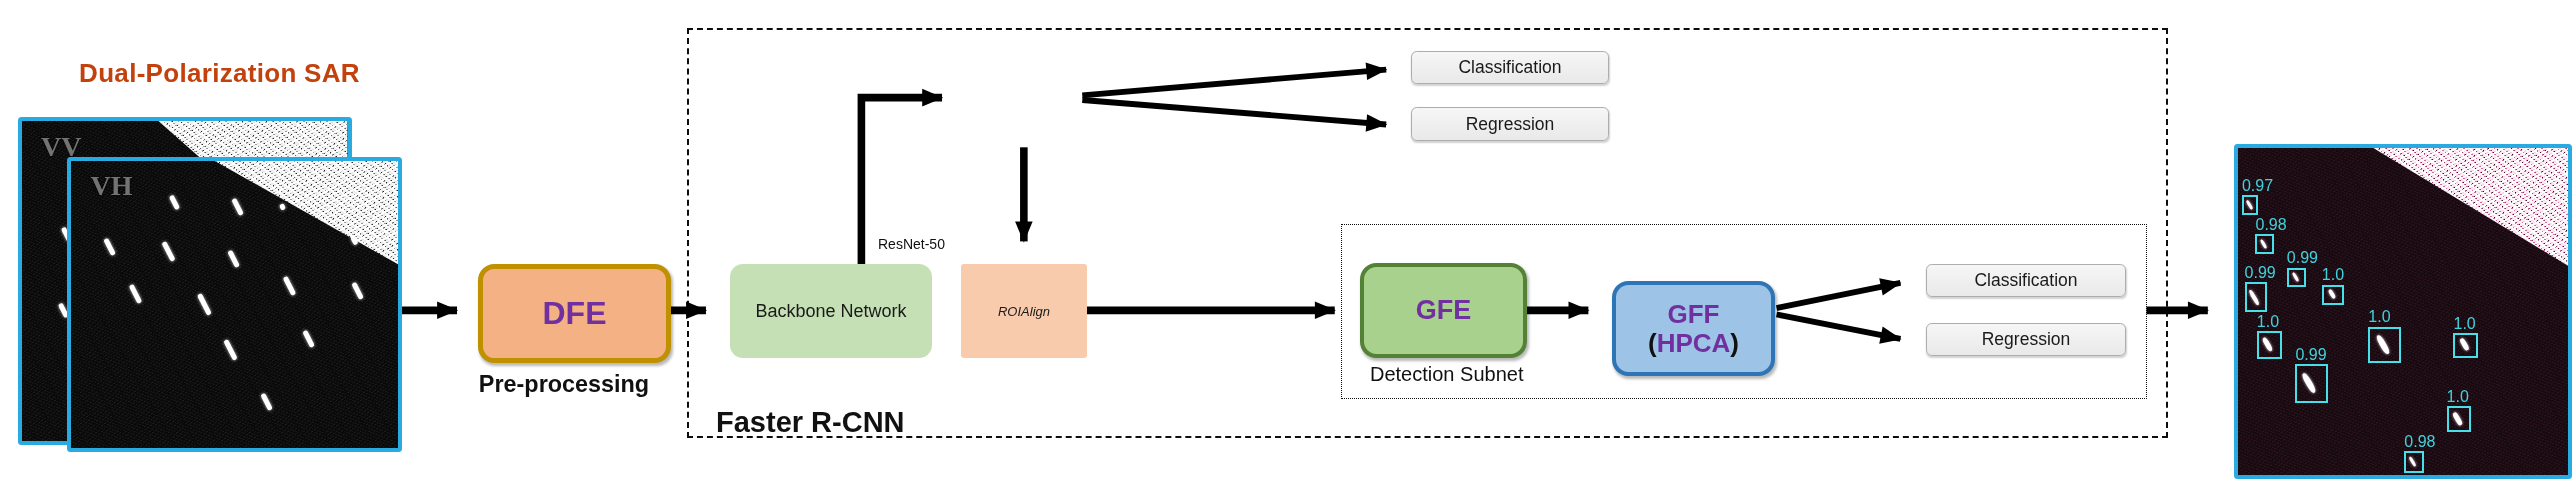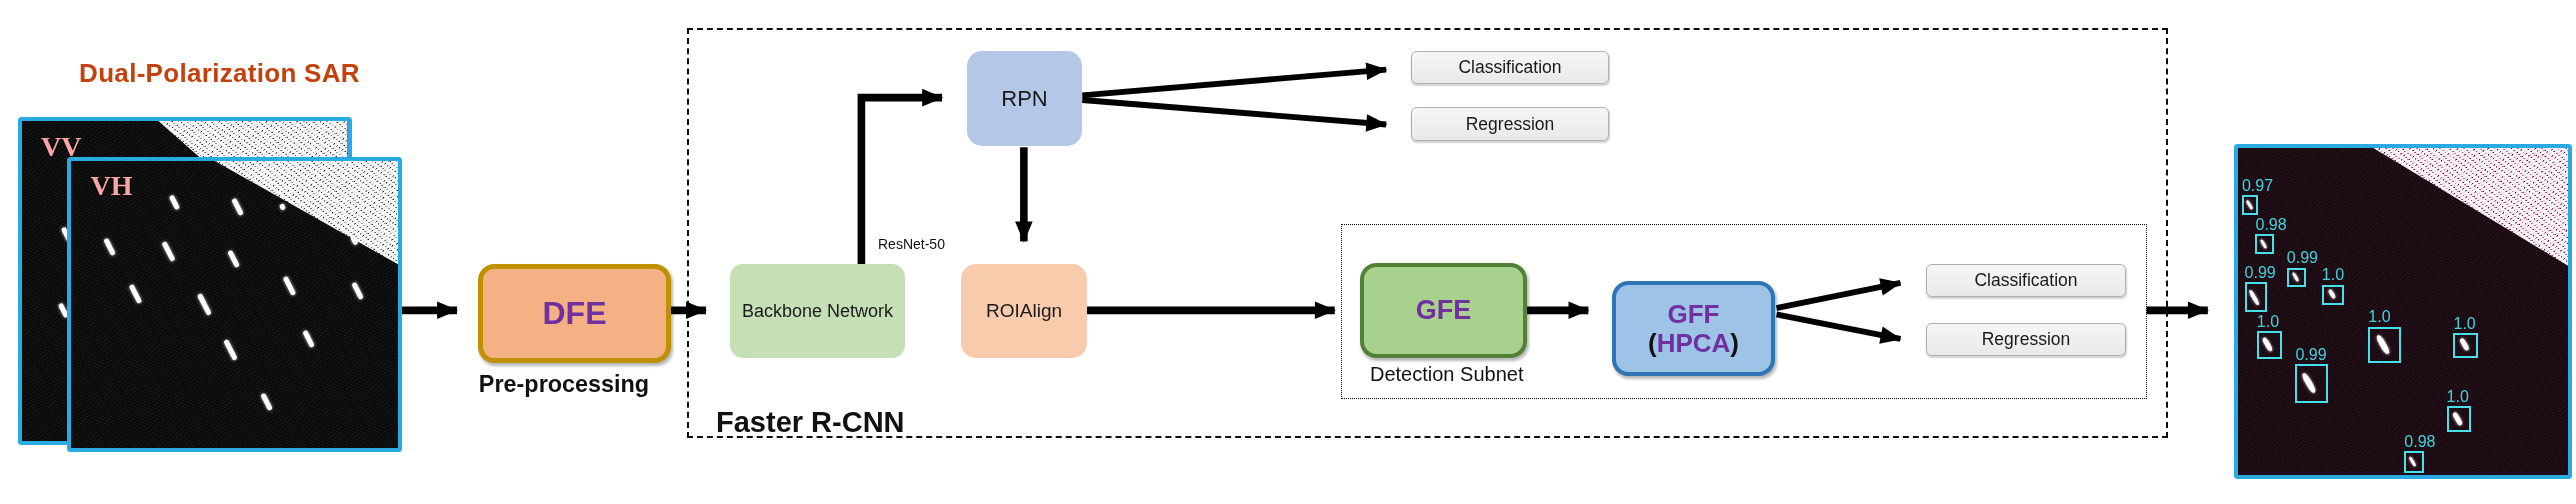--- a/index.html
+++ b/index.html
@@ -53,21 +53,21 @@
   .land-pink{
     clip-path:polygon(41% 0, 100% 0, 100% 36%);
     background-image:
       repeating-linear-gradient(37deg, #ffffff 0 1.2px, #d06a9a 1.2px 2.3px, #30101e 2.3px 2.9px, #f2d7e4 2.9px 4.7px),
       repeating-linear-gradient(-29deg, #ffe9f3 0 1.8px, #8d3c63 1.8px 2.9px, #ffffff 2.9px 4.7px, #3a1326 4.7px 5.8px);
     background-blend-mode:lighten;
   }
   .pol-label{
     position:absolute; left:6%; top:3%;
     font-family:"Liberation Serif",serif; font-weight:bold;
-    font-size:28px; color:#fca5a5; text-shadow:0 0 2.3px #000;
+    font-size:28px; color:#737373; text-shadow:0 0 2.3px #000;
   }
   .ship{
     position:absolute; width:4.7px; background:#ffffff; border-radius:2.3px;
     transform:rotate(-27deg); box-shadow:0 0 3.5px rgba(255,255,255,0.75);
   }
   
   .det-box{position:absolute; box-sizing:border-box; border:2.9px solid var(--det-cyan);}
   .det-box .streak{
     position:absolute; left:32%; top:16%; width:22%; height:64%;
     background:#fff; border-radius:40%; transform:rotate(-30deg);
@@ -77,21 +77,21 @@
     position:absolute; color:var(--det-cyan); opacity:0.93;
     font-size:16px; font-family:"Liberation Sans",sans-serif; white-space:nowrap;
   }
   
   .dashed-box{position:absolute; box-sizing:border-box; border:2.3px dashed #0d0d0d;}
   .dotted-box{position:absolute; box-sizing:border-box; border:1.8px dotted #0d0d0d;}
   #dfe-box{background:var(--dfe-fill); border:5.3px solid var(--dfe-border); border-radius:16.4px;
            box-shadow:1.8px 2.3px 2.9px rgba(0,0,0,0.28); font-size:32px; font-weight:bold; color:var(--purple);}
   #backbone-box{background:var(--backbone-fill); border-radius:13px; font-size:18px;}
   #rpn-box{background:var(--rpn-fill); border-radius:15px; font-size:22px;}
-  #roialign-box{background:var(--roi-fill); border-radius:15px; font-size:19px;}
+  #roialign-box{background:var(--roi-fill); border-radius:3px; font-size:13px;font-style:italic;}
   #gfe-box{background:var(--gfe-fill); border:4.1px solid var(--gfe-border); border-radius:16.4px;
            box-shadow:1.8px 2.3px 2.9px rgba(0,0,0,0.28); font-size:27px; font-weight:bold; color:var(--purple);}
   #gff-box{background:var(--gff-fill); border:4.7px solid var(--gff-border); border-radius:16.4px;
            box-shadow:1.8px 2.3px 2.9px rgba(0,0,0,0.28); font-size:26px; font-weight:bold;
            flex-direction:column; line-height:29px; color:var(--purple);margin-top:16px;}
   #gff-box .paren{color:#111;}
   .io-box{background:linear-gradient(#f6f6f6,#e9e9e9); border:1.2px solid var(--gray-border);
           border-radius:5.8px; font-size:17.5px; box-shadow:0.6px 1.2px 1.8px rgba(0,0,0,0.18);}
   .caption{position:absolute; color:#111; white-space:nowrap;}
   #preproc-caption{font-size:23.4px; font-weight:bold; text-align:center;}
@@ -165,28 +165,25 @@
     <path d="M3040,527 L3252,484" stroke="#000" stroke-width="10" fill="none" marker-end="url(#ah)"></path>
     <path d="M3040,538 L3252,580" stroke="#000" stroke-width="10" fill="none" marker-end="url(#ah)"></path>
     <path d="M3673,531 H3778" stroke="#000" stroke-width="13" fill="none" marker-end="url(#ah)"></path>
   </svg>
 
   <div class="node z3" id="dfe-box" style="left:478px; top:264px; width:193px; height:99px;">
     <span>DFE</span>
   </div>
   <div class="caption" id="preproc-caption" style="left:459px; top:371px; width:210px;">Pre-processing</div>
 
-  <div class="node z3" id="backbone-box" style="left:730px; top:264px; width:175px; height:94px;">
+  <div class="node z3" id="backbone-box" style="left:730px; top:264px; width:202px; height:94px;">
     <span>Backbone Network</span>
   </div>
   <div class="caption" id="resnet-label" style="left:878px; top:236px;">ResNet-50</div>
 
-  <div class="node z3" id="rpn-box" style="left:967px; top:51px; width:115px; height:95px;">
-    <span>RPN</span>
-  </div>
 
   <div class="node io-box z3" style="left:1411px; top:51px; width:198px; height:33px;">
     <span>Classification</span>
   </div>
   <div class="node io-box z3" style="left:1411px; top:107px; width:198px; height:34px;">
     <span>Regression</span>
   </div>
 
   <div class="node z3" id="roialign-box" style="left:961px; top:264px; width:126px; height:94px;">
     <span>ROIAlign</span>

